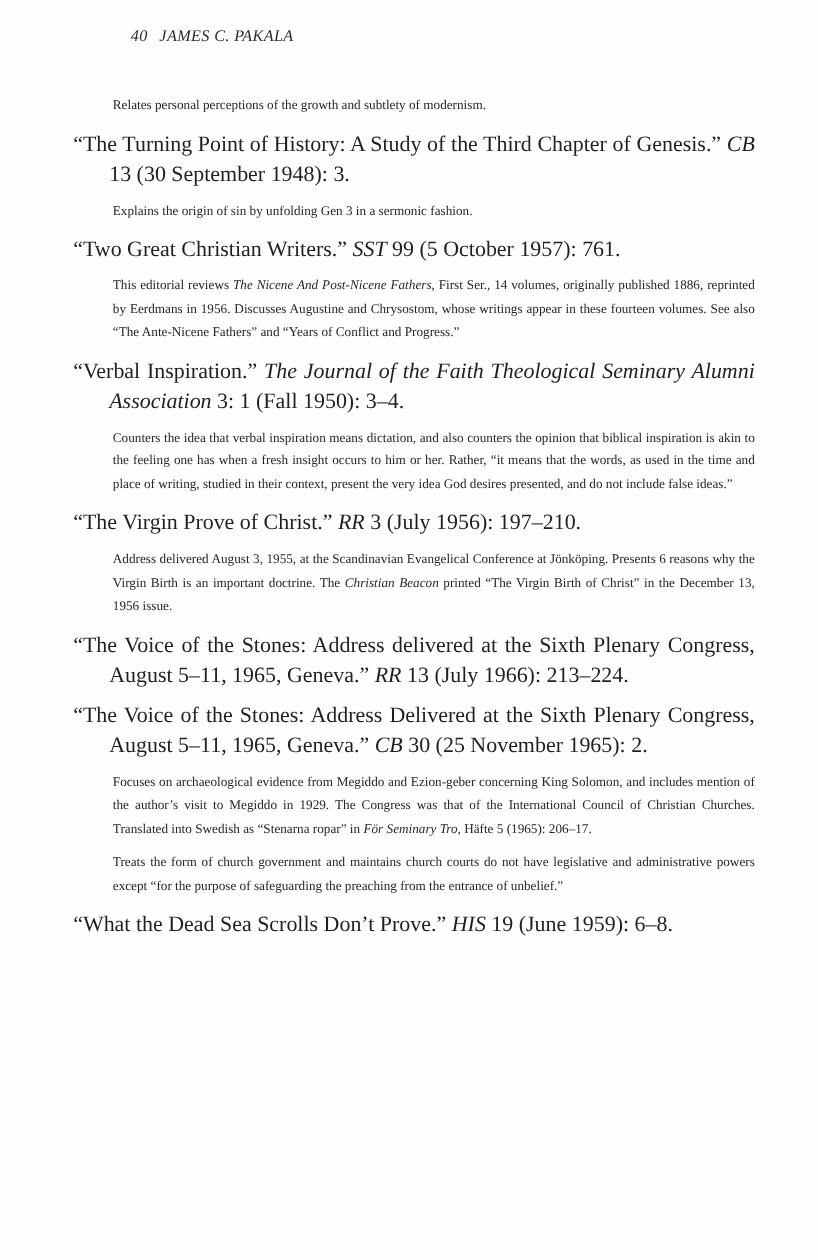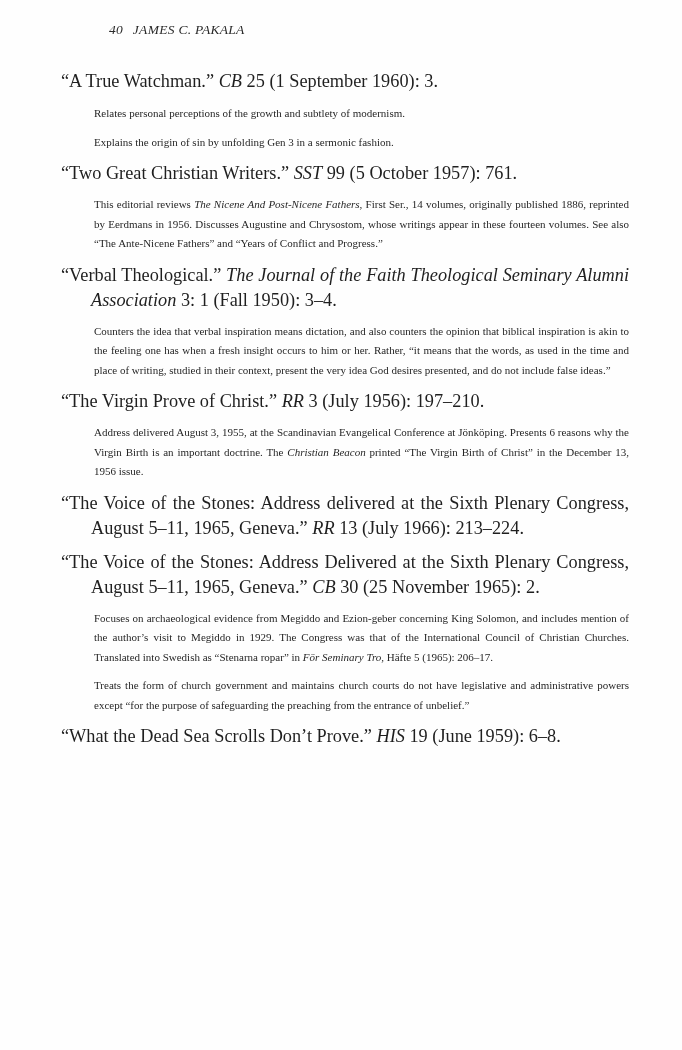--- a/index.html
+++ b/index.html
@@ -32,38 +32,38 @@
 
 <div class="page">
   <div class="running-head">
     <span class="num">40</span>
     <span>JAMES C. PAKALA</span>
   </div>
 
   <div class="entries">
 
     <div class="entry e1">
-      <p class="citation"><span>“A True Watchman.”</span> <i>CB</i><span> 25 (1 September 1960): 3.</span></p>
       <p class="annotation">Relates personal perceptions of the growth and subtlety of modernism.</p>
     </div>
 
     <div class="entry">
+      <p class="citation"><span>“The Turning Point of History: A Study of the Third Chapter of Genesis.”</span> <i>CB</i><span> 13 (30 September 1948): 3.</span></p>
       <p class="annotation">Explains the origin of sin by unfolding Gen 3 in a sermonic fashion.</p>
     </div>
 
     <div class="entry">
       <p class="citation"><span>“Two Great Christian Writers.”</span> <i>SST</i><span> 99 (5 October 1957): 761.</span></p>
       <p class="annotation"><span>This editorial reviews </span><i>The Nicene And Post-Nicene Fathers</i><span>, First Ser., 14 volumes, originally published 1886, reprinted by Eerdmans in 1956. Discusses Augustine and Chrysostom, whose writings appear in these fourteen volumes. See also “The Ante-Nicene Fathers” and “Years of Conflict and Progress.”</span></p>
     </div>
 
     <div class="entry">
     </div>
 
     <div class="entry">
-      <p class="citation"><span>“Verbal Theological.”</span> <i>The Journal of the Faith Theological Seminary Alumni Association</i><span> 3: 1 (Fall 1950): 3–4.</span></p>
+      <p class="citation"><span>“Verbal Inspiration.”</span> <i>The Journal of the Faith Theological Seminary Alumni Association</i><span> 3: 1 (Fall 1950): 3–4.</span></p>
       <p class="annotation">Counters the idea that verbal inspiration means dictation, and also counters the opinion that biblical inspiration is akin to the feeling one has when a fresh insight occurs to him or her. Rather, “it means that the words, as used in the time and place of writing, studied in their context, present the very idea God desires presented, and do not include false ideas.”</p>
     </div>
 
     <div class="entry">
       <p class="citation"><span>“The Virgin Prove of Christ.”</span> <i>RR</i><span> 3 (July 1956): 197–210.</span></p>
       <p class="annotation"><span>Address delivered August 3, 1955, at the Scandinavian Evangelical Conference at Jönköping. Presents 6 reasons why the Virgin Birth is an important doctrine. The </span><i>Christian Beacon</i><span> printed “The Virgin Birth of Christ” in the December 13, 1956 issue.</span></p>
     </div>
 
     <div class="entry" style="margin-bottom:9px;">
       <p class="citation"><span>“The Voice of the Stones: Address delivered at the Sixth Plenary Congress, August 5–11, 1965, Geneva.”</span> <i>RR</i><span> 13 (July 1966): 213–224.</span></p>

